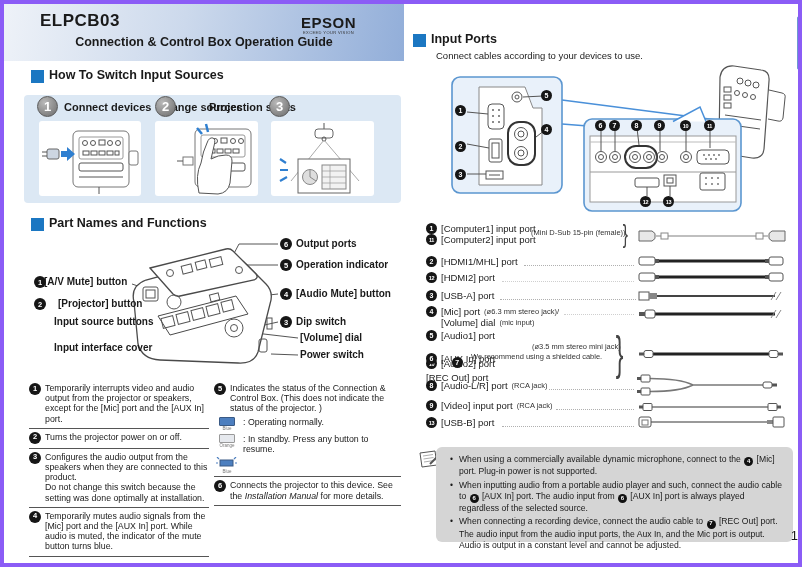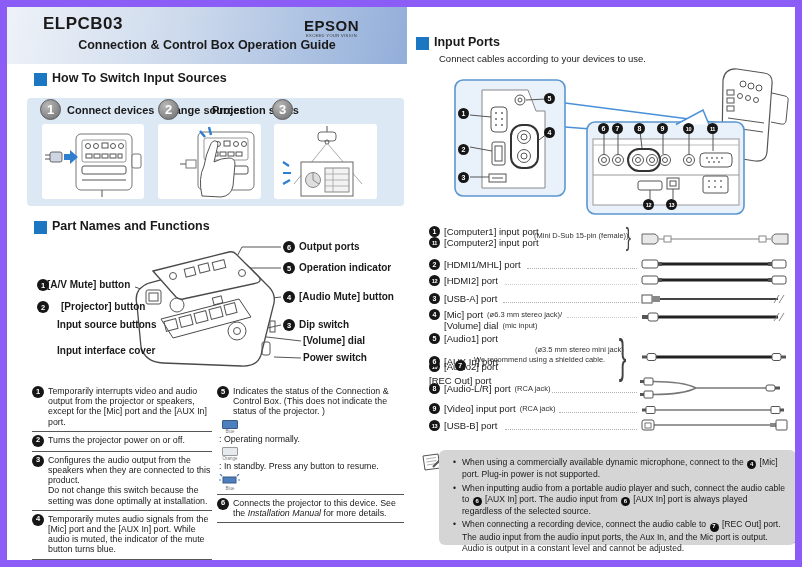--- a/index.html
+++ b/index.html
@@ -1,16 +1,16 @@
 <!DOCTYPE html>
 <html><head>
 <meta charset="utf-8">
 <style>
   html,body{margin:0;padding:0;background:#f2f2f2;}
-  #page{position:relative;width:802px;height:567px;background:#fff;border:7px solid #8b5cf6;box-sizing:border-box;
+  #page{position:relative;width:802px;height:567px;background:#fff;border:4px solid #8b5cf6;box-sizing:border-box;
         font-family:"Liberation Sans",sans-serif;color:#1a1a1a;overflow:hidden;}
   .abs{position:absolute;}
   
   .hdr-band{left:0;top:0;width:400px;height:57px;background:linear-gradient(100deg,#eef2f8 0%,#ccd9ec 45%,#92aed9 100%);}
   .model{left:36px;top:7px;font-size:17px;font-weight:bold;letter-spacing:.5px;}
   .epson{left:297px;top:11px;text-align:center;line-height:1;}
   .epson .brand{font-size:15px;font-weight:800;letter-spacing:.5px;}
   .epson .tag{font-size:4px;letter-spacing:.4px;color:#333;margin-top:1px;}
   .doc-title{left:0;top:31px;width:400px;text-align:center;font-size:12.5px;font-weight:bold;}
   
@@ -30,21 +30,21 @@
   .bb11.b2{font-size:5.5px;letter-spacing:-.3px;}
   .nb{display:inline-flex;width:9px;height:9px;border-radius:50%;background:#111;color:#fff;font-size:6px;font-weight:bold;
       align-items:center;justify-content:center;vertical-align:-1px;margin:0 1px;}
   
   .pn-label{font-size:10px;font-weight:bold;white-space:nowrap;}
   
   .desc-col{font-size:8.8px;line-height:1.16;}
   .d-item{display:flex;gap:4px;margin:3px 0 4px 0;}
   .d-text{white-space:pre-line;}
   .rule{border-top:1.5px solid #555;margin:2px 0;}
-  .state-row{display:flex;margin:3px 0 2px 2px;align-items:flex-start;flex-direction:column;}
+  .state-row{display:flex;gap:5px;margin:3px 0 2px 2px;align-items:flex-start;}
   .state-ico{width:22px;flex:none;display:flex;flex-direction:column;align-items:center;}
   .ind{width:14px;height:7px;background:#4d7fbf;border:1px solid #3a5a85;border-radius:1px;}
   .ind.standby{background:#e6e9ee;border-color:#999;}
   .ind-lb{font-size:4.5px;color:#777;}
   .italic{font-style:italic;}
   
   .pl-row{display:flex;align-items:center;gap:4px;white-space:nowrap;}
   .pl-label{font-size:9.5px;}
   .pl-note{font-size:7.5px;color:#333;}
   .leader{border-top:1px dotted #b0b0b0;height:0;}

